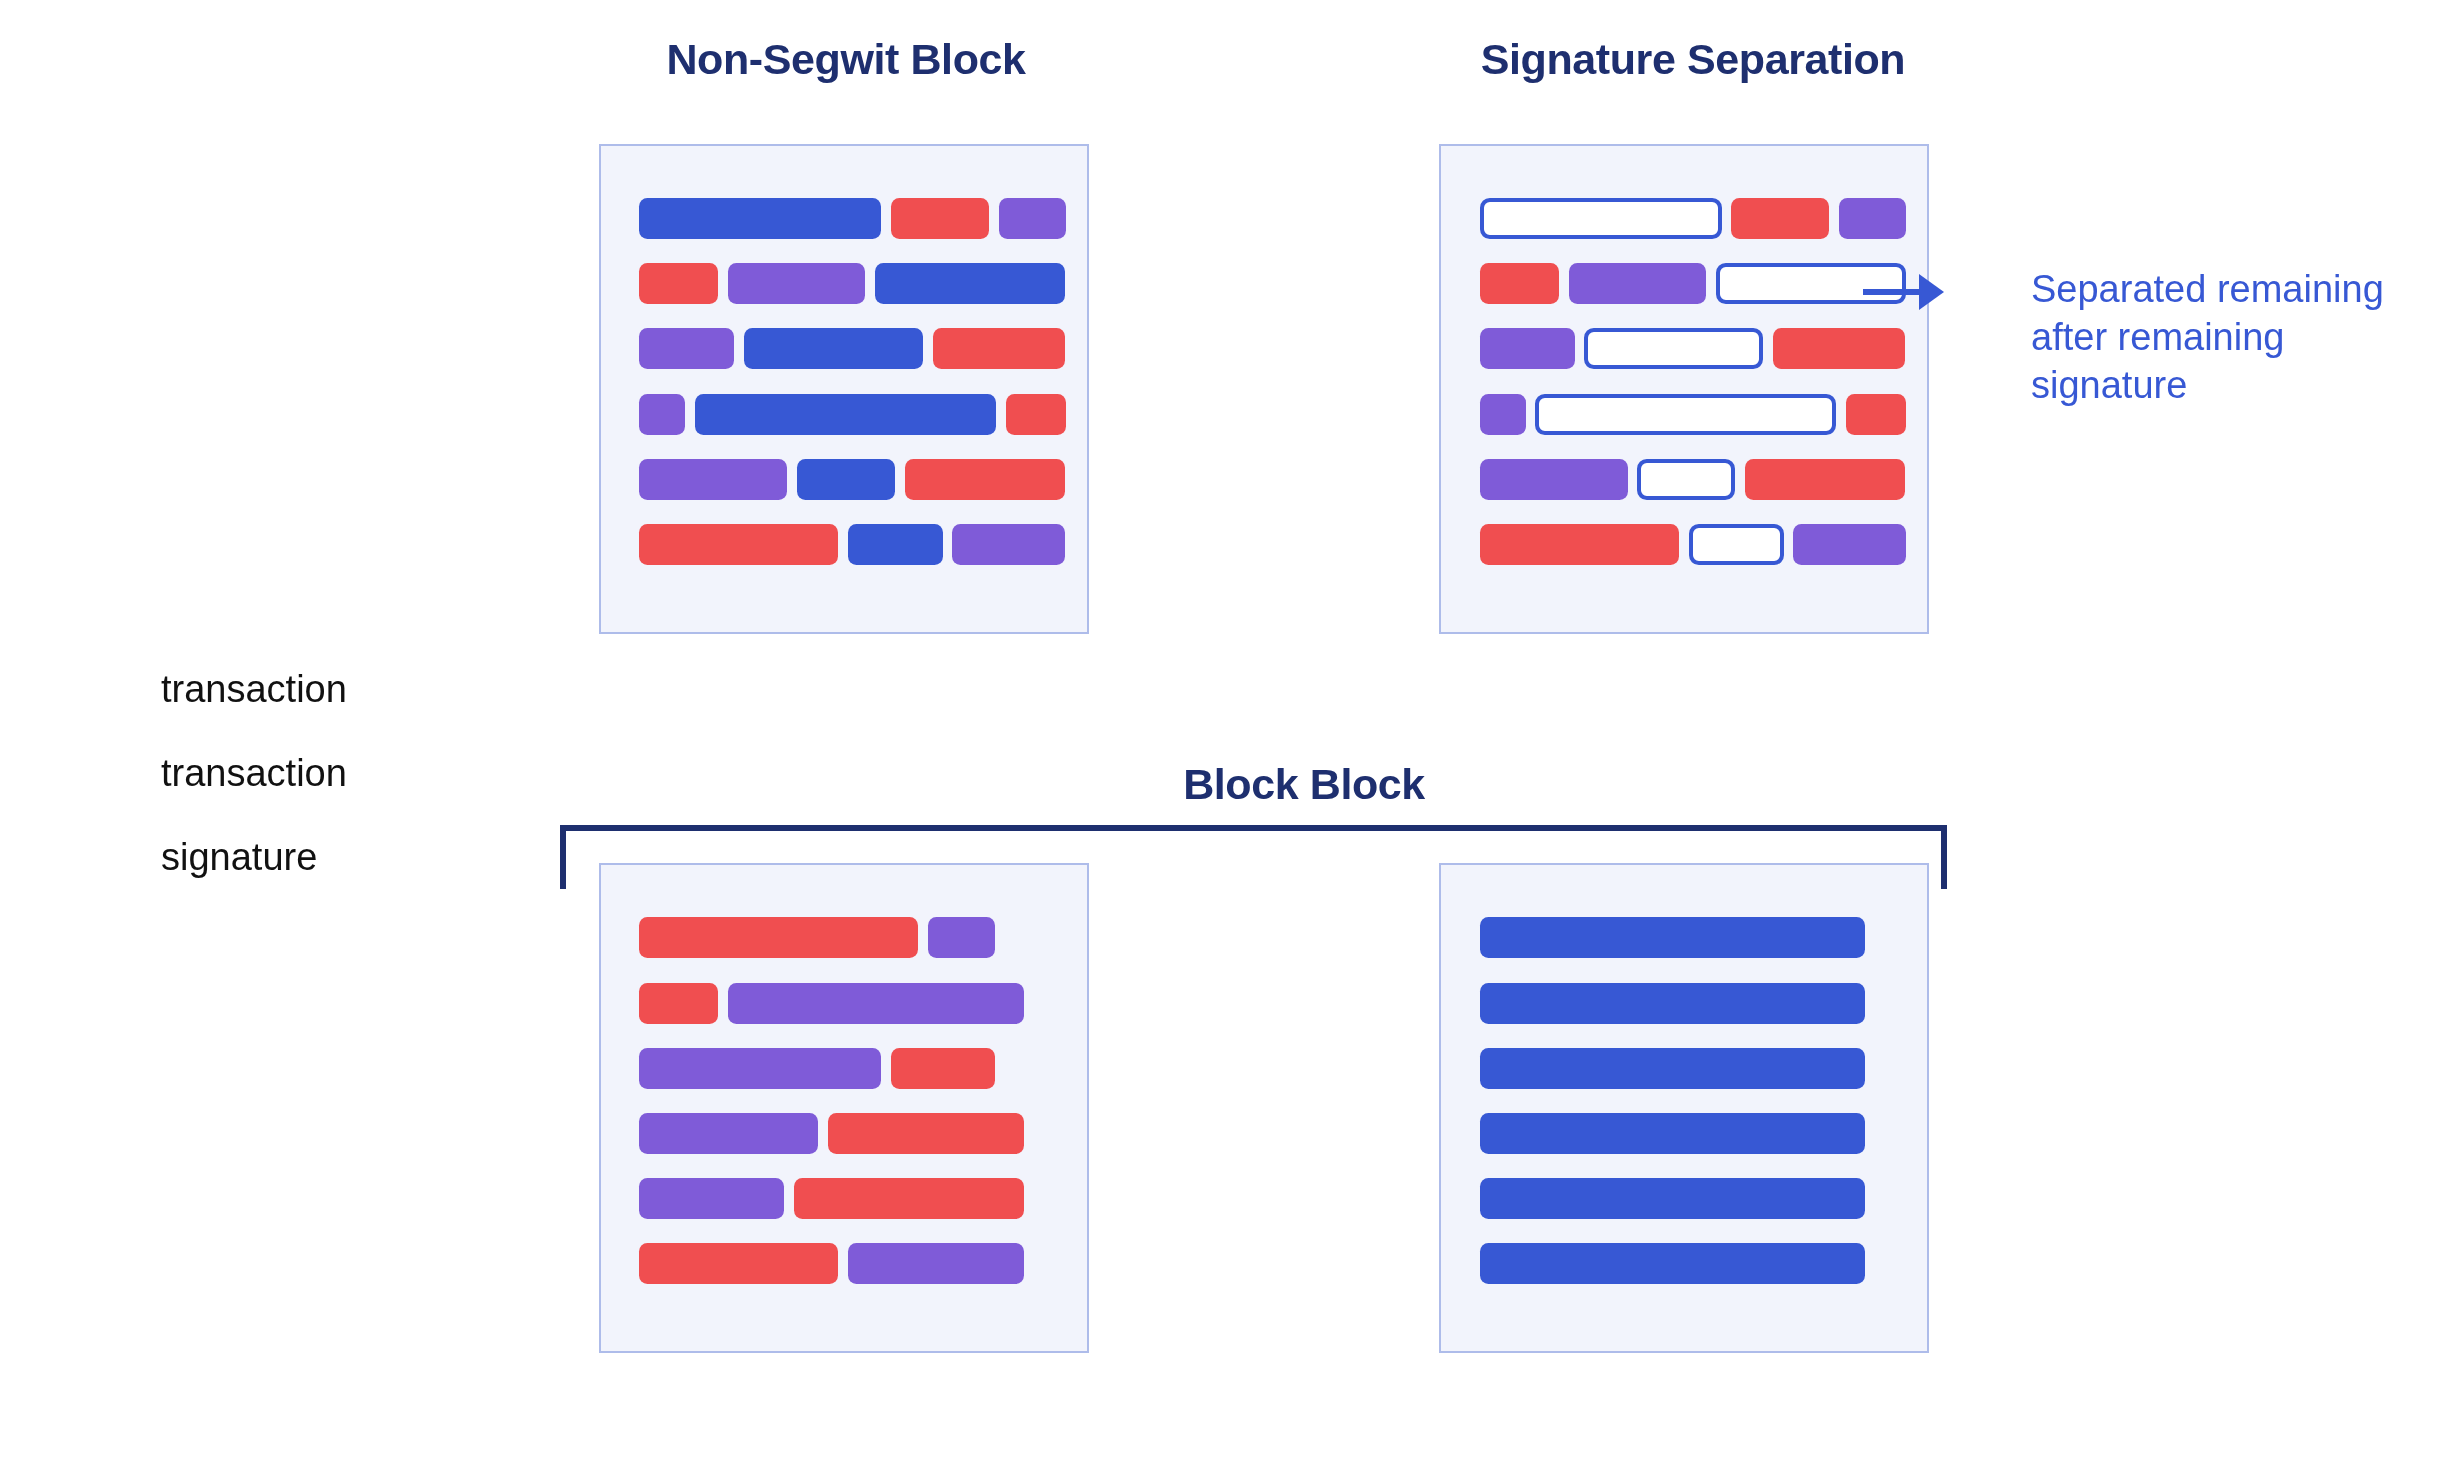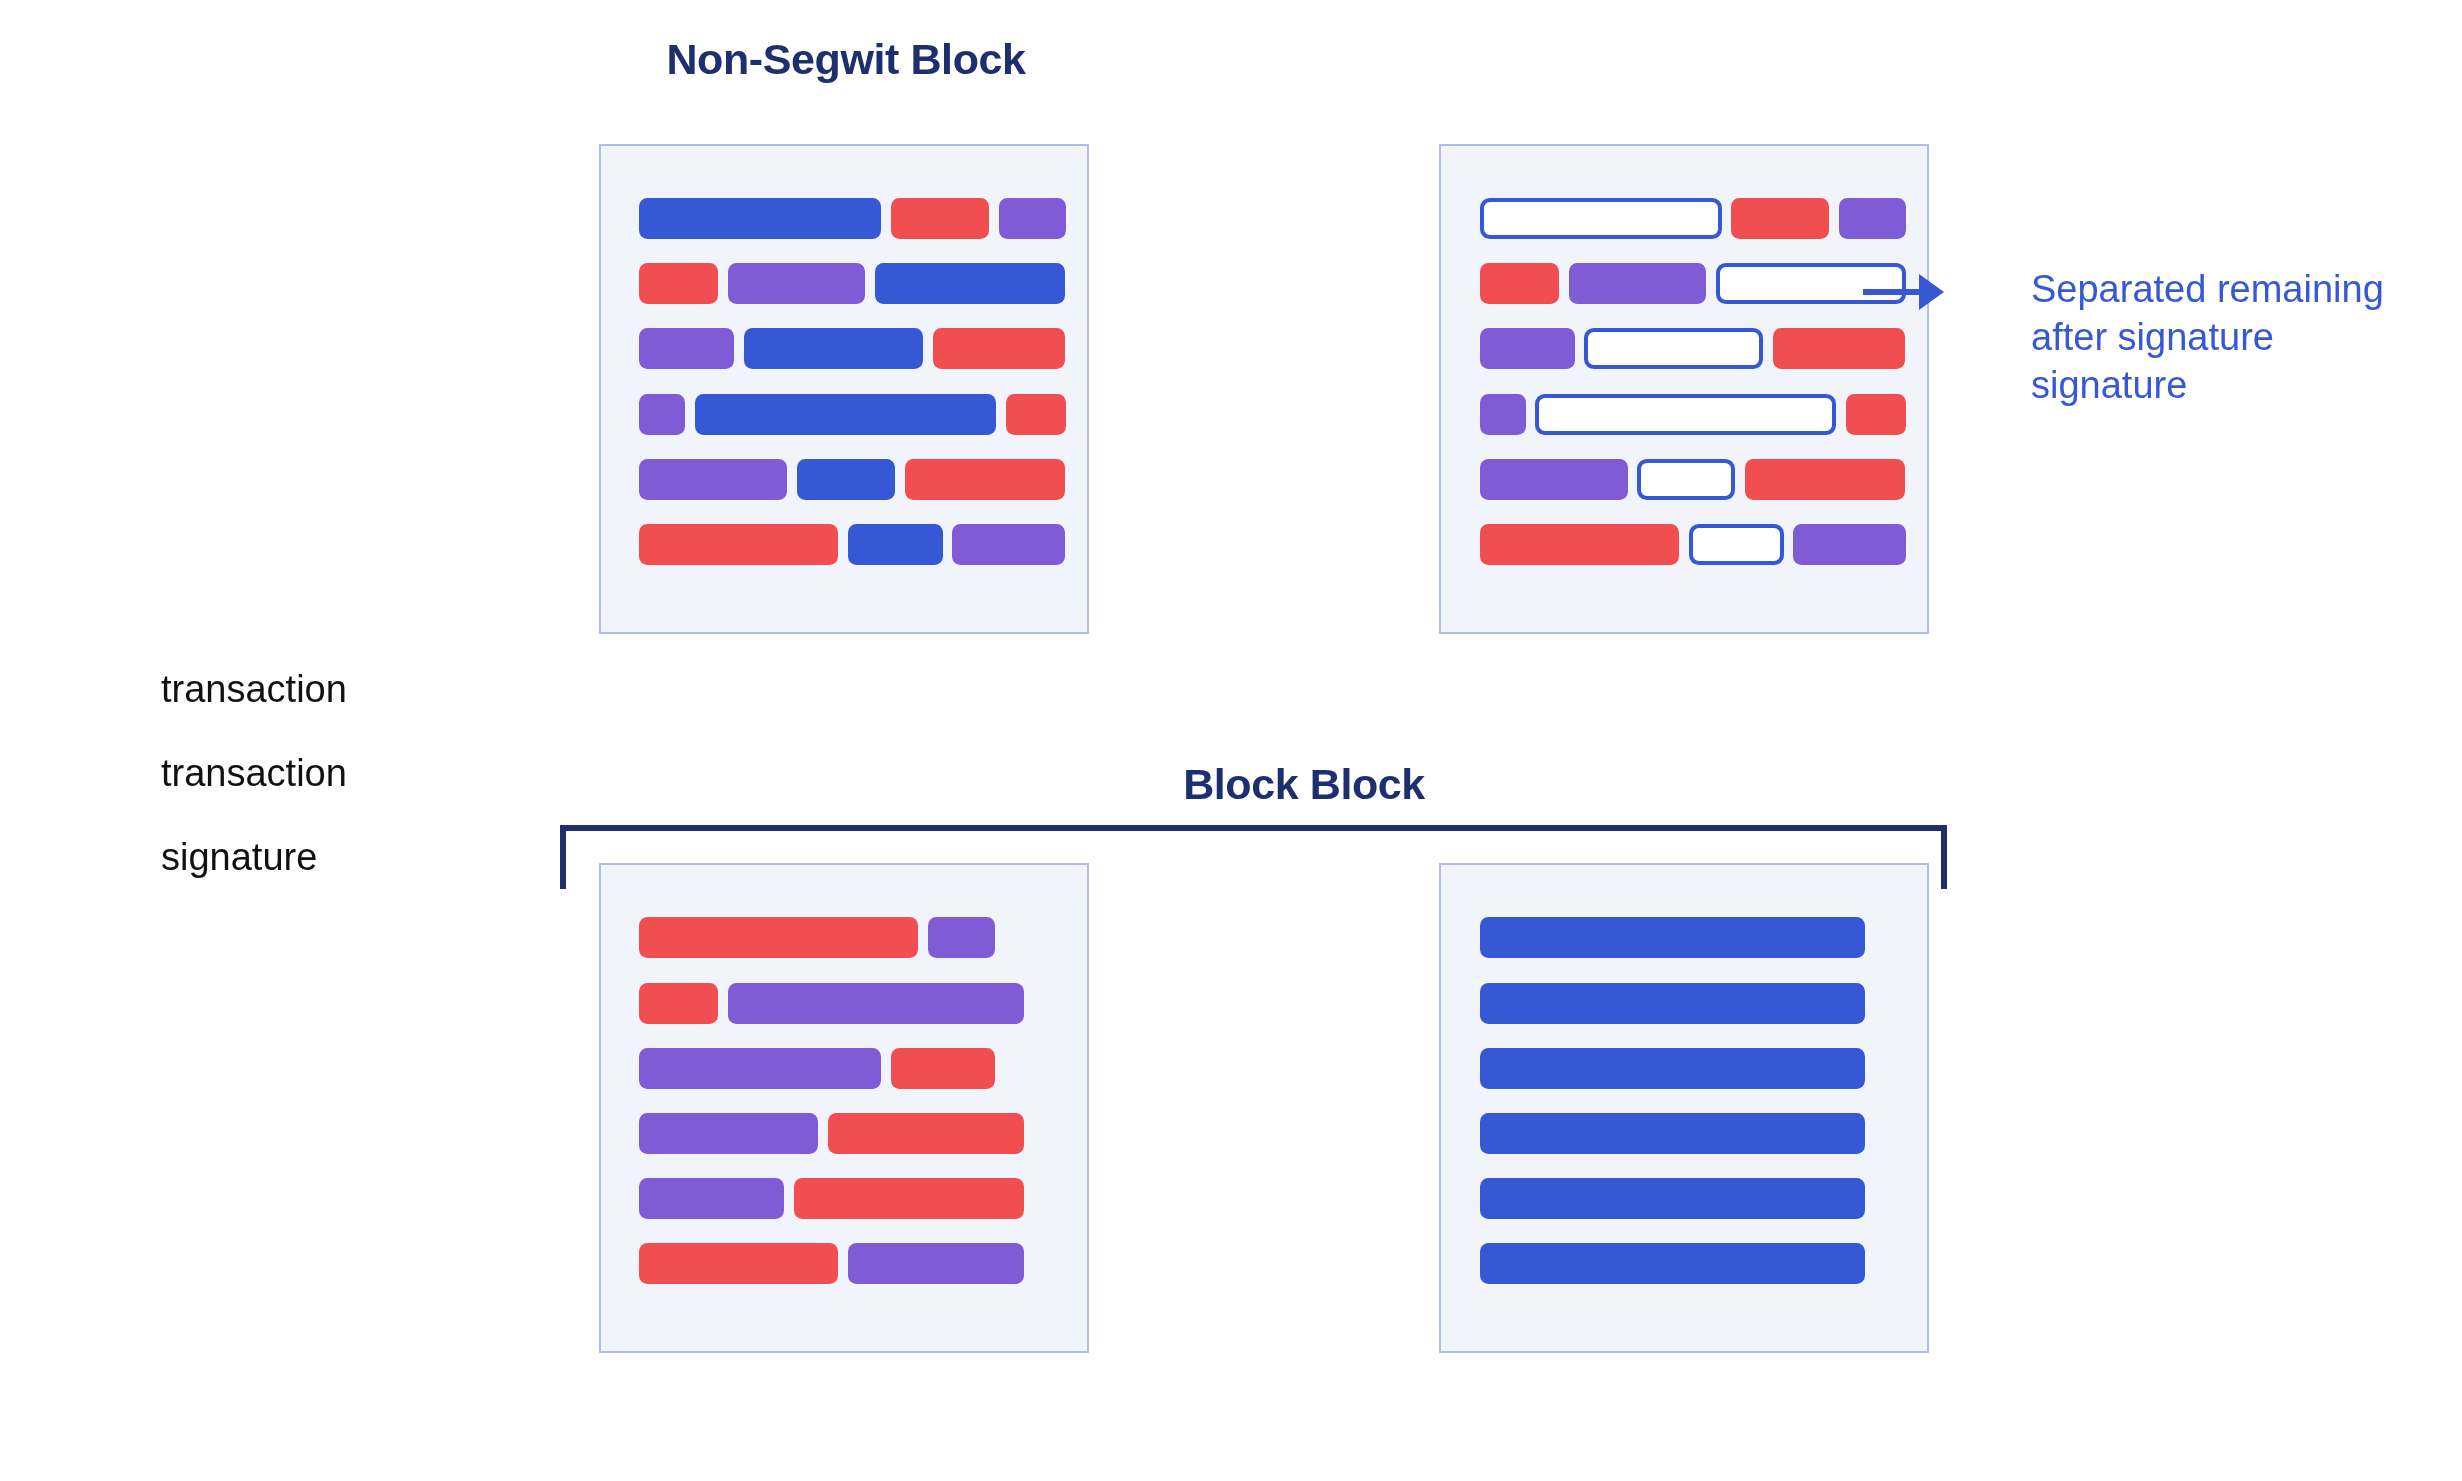--- a/index.html
+++ b/index.html
@@ -145,20 +145,21 @@
       <div class="bar sig-blue" style="left: 695px; top: 394px; width: 301px; height: 41px;"></div>
       <div class="bar tx-red" style="left: 1006px; top: 394px; width: 60px; height: 41px;"></div>
       <div class="bar tx-purple" style="left: 639px; top: 459px; width: 148px; height: 41px;"></div>
       <div class="bar sig-blue" style="left: 797px; top: 459px; width: 98px; height: 41px;"></div>
       <div class="bar tx-red" style="left: 905px; top: 459px; width: 160px; height: 41px;"></div>
       <div class="bar tx-red" style="left: 639px; top: 524px; width: 199px; height: 41px;"></div>
       <div class="bar sig-blue" style="left: 848px; top: 524px; width: 95px; height: 41px;"></div>
       <div class="bar tx-purple" style="left: 952px; top: 524px; width: 113px; height: 41px;"></div>
     </div>
 
+  <div class="panel-title" style="left:1693px; top:35px;">Signature Separation</div>
   <div class="block-panel" style="left: 1439px; top: 144px; width: 490px; height: 490px;"></div>
   <div style="position:absolute;left:0;top:0;">
       <div class="bar sig-empty" style="left: 1480px; top: 198px; width: 242px; height: 41px;"></div>
       <div class="bar tx-red" style="left: 1731px; top: 198px; width: 98px; height: 41px;"></div>
       <div class="bar tx-purple" style="left: 1839px; top: 198px; width: 67px; height: 41px;"></div>
       <div class="bar tx-red" style="left: 1480px; top: 263px; width: 79px; height: 41px;"></div>
       <div class="bar tx-purple" style="left: 1569px; top: 263px; width: 137px; height: 41px;"></div>
       <div class="bar sig-empty" style="left: 1716px; top: 263px; width: 190px; height: 41px;"></div>
       <div class="bar tx-purple" style="left: 1480px; top: 328px; width: 95px; height: 41px;"></div>
       <div class="bar sig-empty" style="left: 1584px; top: 328px; width: 179px; height: 41px;"></div>
@@ -169,21 +170,21 @@
       <div class="bar tx-purple" style="left: 1480px; top: 459px; width: 148px; height: 41px;"></div>
       <div class="bar sig-empty" style="left: 1637px; top: 459px; width: 98px; height: 41px;"></div>
       <div class="bar tx-red" style="left: 1745px; top: 459px; width: 160px; height: 41px;"></div>
       <div class="bar tx-red" style="left: 1480px; top: 524px; width: 199px; height: 41px;"></div>
       <div class="bar sig-empty" style="left: 1689px; top: 524px; width: 95px; height: 41px;"></div>
       <div class="bar tx-purple" style="left: 1793px; top: 524px; width: 113px; height: 41px;"></div>
     </div>
 
   <div class="callout-line" style="left:1863px; top:289px; width:56px;"></div>
   <div class="callout-arrowhead" style="left:1919px; top:274px;"></div>
-  <div class="callout-text" style="left:2031px; top:265px;"><span>Separated remaining</span><br><span>after signature</span><br><span>signature</span></div>
+  <div class="callout-text" style="left:2031px; top:265px;"><span>Separated remaining</span><br><span>after remaining</span><br><span>signature</span></div>
 
   <div class="legend">
     <div class="legend-row">
       <div class="legend-swatch tx-purple"></div>
       <div class="legend-label">transaction</div>
     </div>
     <div class="legend-row">
       <div class="legend-swatch tx-red"></div>
       <div class="legend-label">transaction</div>
     </div>

